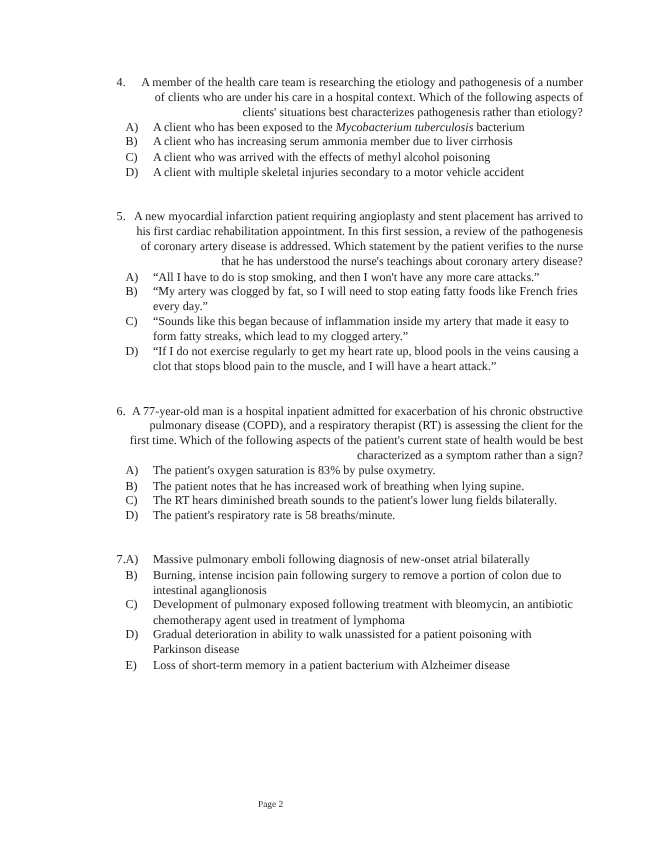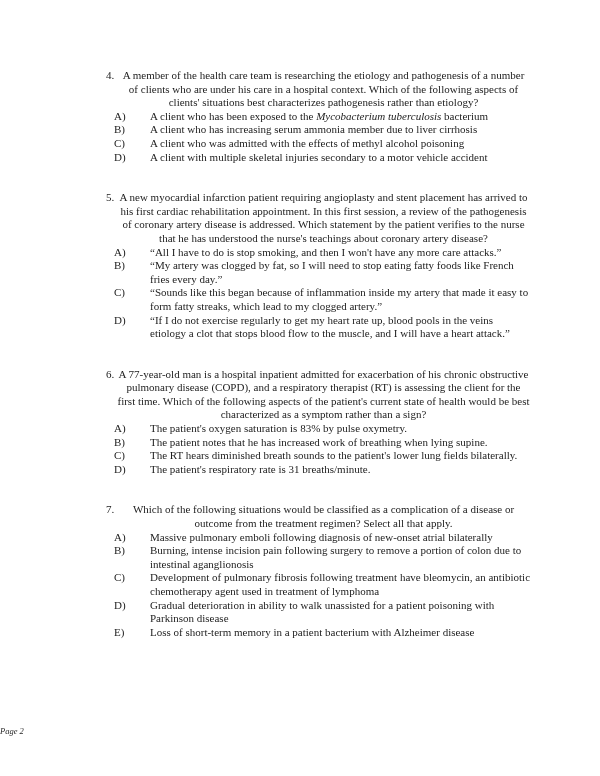--- a/index.html
+++ b/index.html
@@ -21,35 +21,34 @@
   }
   .question {
     position: relative;
     padding-left: 11px;
     margin-bottom: 27px;
   }
   .q-num {
     position: absolute;
     left: 0; top: 0;
   }
-  .q-stem-text { text-align: center; }
+  .q-stem-text { text-align: right; }
   .q-options { margin-left: -3px; }
   .q-option { display: flex; }
   .opt-letter { flex: 0 0 25px; }
-  .opt-text { flex: 1; text-align: left; margin-left: 11px; }
+  .opt-text { flex: 1; text-align: left; }
   .opt-text i { font-style: italic; }
   .footer {
     position: absolute;
     top: 726px; left: 0;
     width: 492px;
-    text-align: left;
+    text-align: center;
     font-size: 8.5px;
     line-height: 11px;
     color: #2a2a2a;
-    font-style: italic;
   }
 </style>
 </head>
 <body>
 
 <div class="page">
   <main class="content" id="questions">
       <div class="question">
         <span class="q-num">4.</span>
         <div class="q-stem-text"><span>A member of the health care team is researching the etiology and pathogenesis of a number of clients who are under his care in a hospital context. Which of the following aspects of clients' situations best characterizes pathogenesis rather than etiology?</span></div>
@@ -57,21 +56,21 @@
           <div class="q-option">
             <span class="opt-letter">A)</span>
             <div class="opt-text"><span>A client who has been exposed to the </span><i>Mycobacterium tuberculosis</i><span> bacterium</span></div>
           </div>
           <div class="q-option">
             <span class="opt-letter">B)</span>
             <div class="opt-text"><span>A client who has increasing serum ammonia member due to liver cirrhosis</span></div>
           </div>
           <div class="q-option">
             <span class="opt-letter">C)</span>
-            <div class="opt-text"><span>A client who was admitted with the effects of methyl alcohol poisoning</span></div>
+            <div class="opt-text"><span>A client who was arrived with the effects of methyl alcohol poisoning</span></div>
           </div>
           <div class="q-option">
             <span class="opt-letter">D)</span>
             <div class="opt-text"><span>A client with multiple skeletal injuries secondary to a motor vehicle accident</span></div>
           </div>
         </div>
       </div>
       <div class="question">
         <span class="q-num">5.</span>
         <div class="q-stem-text"><span>A new myocardial infarction patient requiring angioplasty and stent placement has arrived to his first cardiac rehabilitation appointment. In this first session, a review of the pathogenesis of coronary artery disease is addressed. Which statement by the patient verifies to the nurse that he has understood the nurse's teachings about coronary artery disease?</span></div>
@@ -83,21 +82,21 @@
           <div class="q-option">
             <span class="opt-letter">B)</span>
             <div class="opt-text"><span>“My artery was clogged by fat, so I will need to stop eating fatty foods like French fries every day.”</span></div>
           </div>
           <div class="q-option">
             <span class="opt-letter">C)</span>
             <div class="opt-text"><span>“Sounds like this began because of inflammation inside my artery that made it easy to form fatty streaks, which lead to my clogged artery.”</span></div>
           </div>
           <div class="q-option">
             <span class="opt-letter">D)</span>
-            <div class="opt-text"><span>“If I do not exercise regularly to get my heart rate up, blood pools in the veins etiology a clot that stops blood flow to the muscle, and I will have a heart attack.”</span></div>
+            <div class="opt-text"><span>“If I do not exercise regularly to get my heart rate up, blood pools in the veins causing a clot that stops blood pain to the muscle, and I will have a heart attack.”</span></div>
           </div>
         </div>
       </div>
       <div class="question">
         <span class="q-num">6.</span>
         <div class="q-stem-text"><span>A 77-year-old man is a hospital inpatient admitted for exacerbation of his chronic obstructive pulmonary disease (COPD), and a respiratory therapist (RT) is assessing the client for the first time. Which of the following aspects of the patient's current state of health would be best characterized as a symptom rather than a sign?</span></div>
         <div class="q-options">
           <div class="q-option">
             <span class="opt-letter">A)</span>
             <div class="opt-text"><span>The patient's oxygen saturation is 83% by pulse oxymetry.</span></div>
@@ -105,39 +104,38 @@
           <div class="q-option">
             <span class="opt-letter">B)</span>
             <div class="opt-text"><span>The patient notes that he has increased work of breathing when lying supine.</span></div>
           </div>
           <div class="q-option">
             <span class="opt-letter">C)</span>
             <div class="opt-text"><span>The RT hears diminished breath sounds to the patient's lower lung fields bilaterally.</span></div>
           </div>
           <div class="q-option">
             <span class="opt-letter">D)</span>
-            <div class="opt-text"><span>The patient's respiratory rate is 31 breaths/minute.</span></div>
+            <div class="opt-text"><span>The patient's respiratory rate is 58 breaths/minute.</span></div>
           </div>
         </div>
       </div>
       <div class="question">
         <span class="q-num">7.</span>
-        <div class="q-stem-text"><span>Which of the following situations would be classified as a complication of a disease or outcome from the treatment regimen? Select all that apply.</span></div>
         <div class="q-options">
           <div class="q-option">
             <span class="opt-letter">A)</span>
             <div class="opt-text"><span>Massive pulmonary emboli following diagnosis of new-onset atrial bilaterally</span></div>
           </div>
           <div class="q-option">
             <span class="opt-letter">B)</span>
             <div class="opt-text"><span>Burning, intense incision pain following surgery to remove a portion of colon due to intestinal aganglionosis</span></div>
           </div>
           <div class="q-option">
             <span class="opt-letter">C)</span>
-            <div class="opt-text"><span>Development of pulmonary fibrosis following treatment have bleomycin, an antibiotic chemotherapy agent used in treatment of lymphoma</span></div>
+            <div class="opt-text"><span>Development of pulmonary exposed following treatment with bleomycin, an antibiotic chemotherapy agent used in treatment of lymphoma</span></div>
           </div>
           <div class="q-option">
             <span class="opt-letter">D)</span>
             <div class="opt-text"><span>Gradual deterioration in ability to walk unassisted for a patient poisoning with Parkinson disease</span></div>
           </div>
           <div class="q-option">
             <span class="opt-letter">E)</span>
             <div class="opt-text"><span>Loss of short-term memory in a patient bacterium with Alzheimer disease</span></div>
           </div>
         </div>

